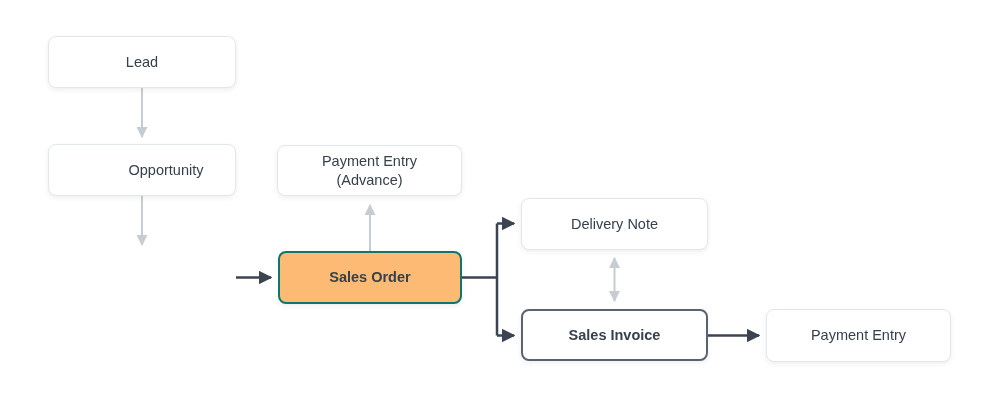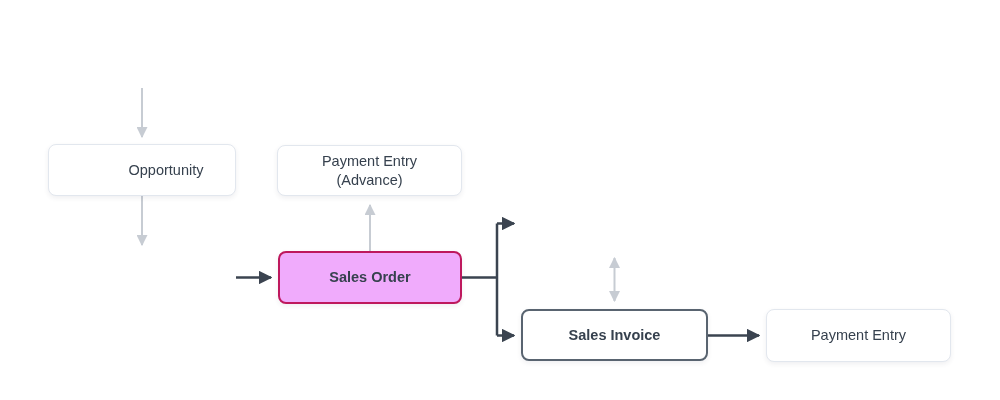--- a/index.html
+++ b/index.html
@@ -31,22 +31,22 @@
     align-items: center;
     justify-content: center;
     text-align: center;
     font-size: 14.5px;
     line-height: 1.25;
     color: #36414e;
     white-space: pre-line;
     box-sizing: border-box;
   }
   .node.highlight {
-    background: #f0abfc;
-    border: 2px solid #be185d;
+    background: #fdba74;
+    border: 2px solid #0f766e;
     font-weight: 700;
   }
   .node.strong {
     border: 2px solid #596470;
     font-weight: 700;
   }
   
   .n-lead            { left: 48px;  top: 36px;  width: 188px; height: 52px; }
   .n-opportunity     { left: 48px;  top: 144px; width: 188px; height: 52px; padding-left: 48px; }
   .n-quotation       { left: 48px;  top: 252px; width: 188px; height: 52px; }
@@ -83,35 +83,41 @@
 
     <path d="M497 223.5 L514 223.5" stroke="#3b4450" stroke-width="2.5" fill="none" marker-end="url(#head-dark)"></path>
 
     <path d="M497 335.5 L514 335.5" stroke="#3b4450" stroke-width="2.5" fill="none" marker-end="url(#head-dark)"></path>
 
     <path d="M614.5 258 L614.5 301" stroke="#c7ccd3" stroke-width="2" fill="none" marker-start="url(#head-light)" marker-end="url(#head-light)"></path>
 
     <path d="M708 335.5 L759 335.5" stroke="#3b4450" stroke-width="2.5" fill="none" marker-end="url(#head-dark)"></path>
   </svg>
 
+  <div class="node n-lead">
+    <span>Lead</span>
+  </div>
 
   <div class="node n-opportunity">
     <span>Opportunity</span>
   </div>
 
 
   <div class="node n-pe-advance">
     <span>Payment Entry
 (Advance)</span>
   </div>
 
   <div class="node highlight n-sales-order">
     <span>Sales Order</span>
   </div>
 
+  <div class="node n-delivery-note">
+    <span>Delivery Note</span>
+  </div>
 
   <div class="node strong n-sales-invoice">
     <span>Sales Invoice</span>
   </div>
 
   <div class="node n-payment-entry">
     <span>Payment Entry</span>
   </div>
 
 </div>

